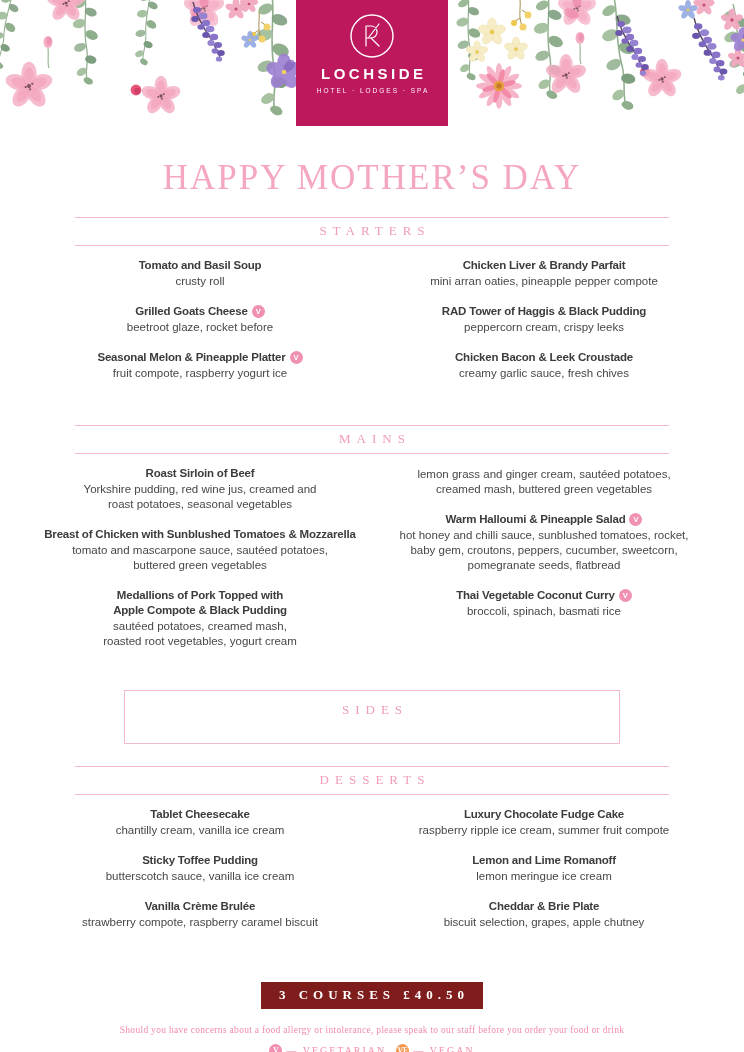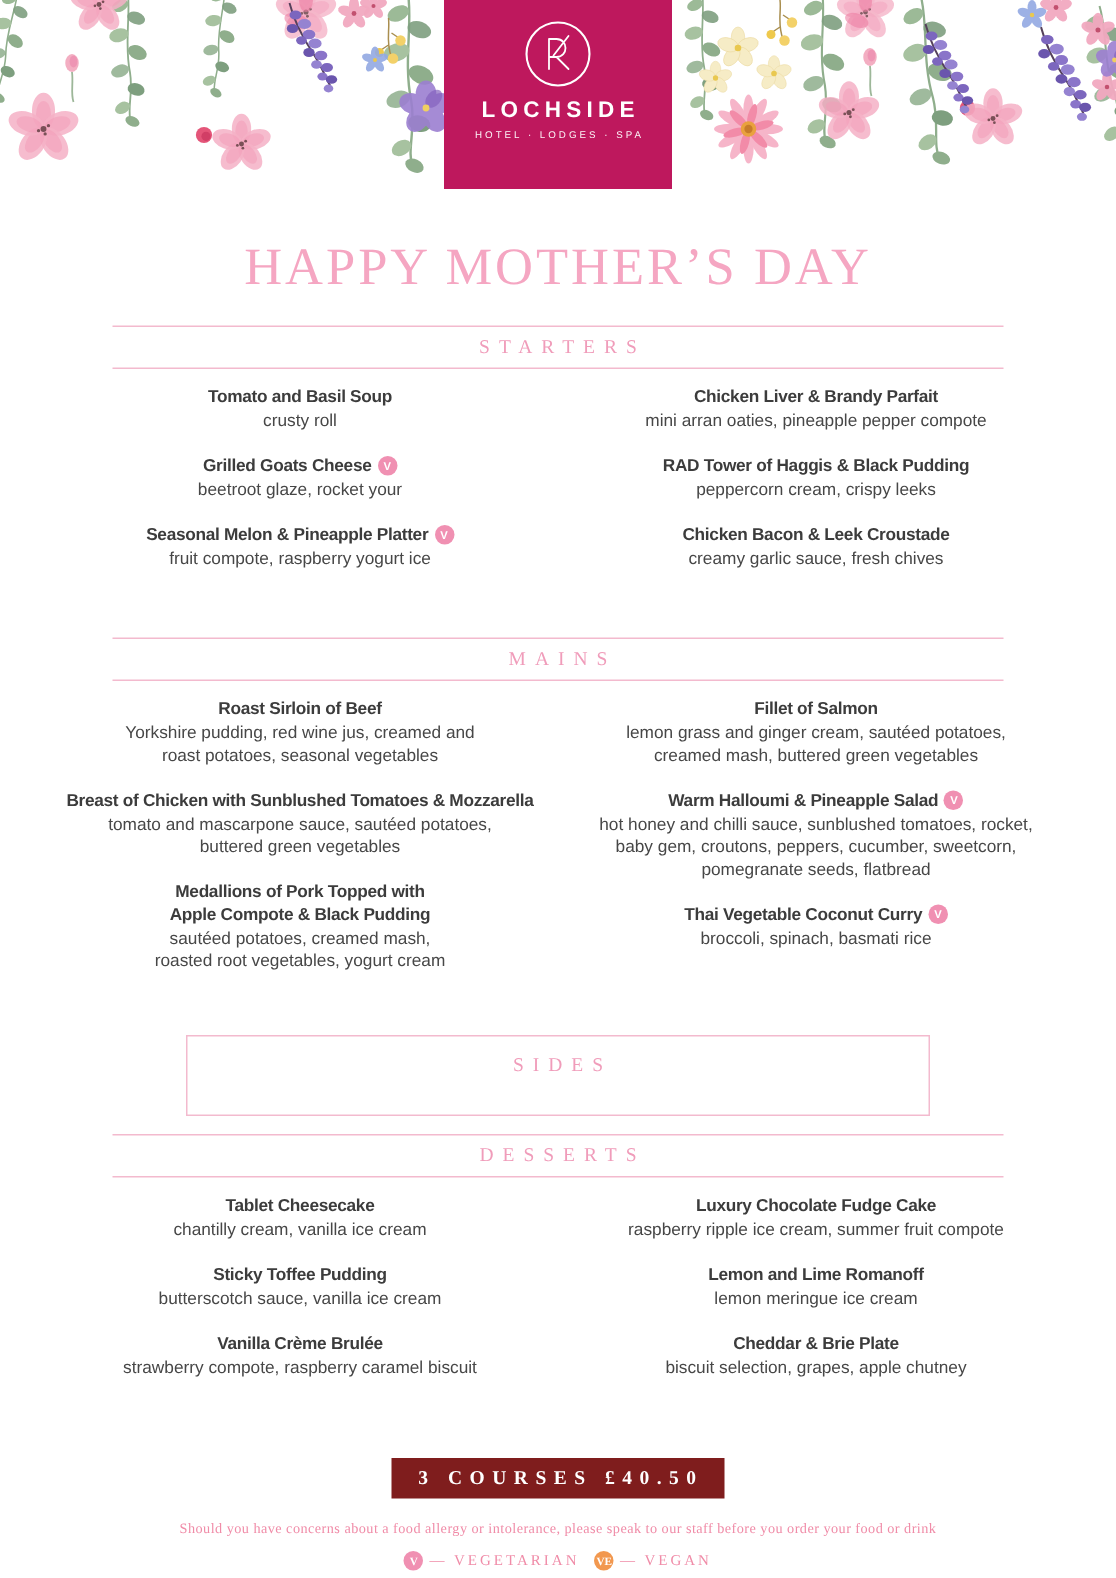--- a/index.html
+++ b/index.html
@@ -26,21 +26,21 @@
                 position:relative; z-index:3; }
 
   
   .section-header { width:594px; margin:0 auto; border-top:1px solid #F3BACE;
                     border-bottom:1px solid #F3BACE; text-align:center; }
   .section-header .label { display:inline-block; padding:5px 0 6px;
       font-family:"Liberation Serif", serif; font-size:13px; color:#F09CBA;
       letter-spacing:6px; padding-left:6px; }
   .sh-starters { margin-top:19px; }
   .sh-mains    { margin-top:29px; }
-  .sh-desserts { margin-top:12px; }
+  .sh-desserts { margin-top:22px; }
 
   
   .menu-cols { display:flex; width:688px; margin:12px auto 0; }
   .menu-col { width:344px; display:flex; flex-direction:column; align-items:center; }
   .menu-item { text-align:center; margin-bottom:15px; }
   .item-name { font-weight:bold; font-size:11.5px; letter-spacing:-0.2px; color:#3C3C3C;
                line-height:15px; white-space:pre-line; }
   .item-desc { font-size:11.5px; color:#474747; line-height:15px; white-space:pre-line;
                margin-top:1px; }
   .badge { display:inline-block; width:13px; height:13px; border-radius:50%;
@@ -275,21 +275,21 @@
     <span class="label">STARTERS</span>
   </div>
   <div class="menu-cols">
     <div class="menu-col">
         <div class="menu-item">
     <div class="item-name"><span>Tomato and Basil Soup</span></div>
     <div class="item-desc">crusty roll</div>
   </div>
         <div class="menu-item">
     <div class="item-name"><span>Grilled Goats Cheese</span><span class="badge">V</span></div>
-    <div class="item-desc">beetroot glaze, rocket your</div>
+    <div class="item-desc">beetroot glaze, rocket before</div>
   </div>
         <div class="menu-item">
     <div class="item-name"><span>Seasonal Melon &amp; Pineapple Platter</span><span class="badge">V</span></div>
     <div class="item-desc">fruit compote, raspberry yogurt ice</div>
   </div>
       </div>
     <div class="menu-col">
         <div class="menu-item">
     <div class="item-name"><span>Chicken Liver &amp; Brandy Parfait</span></div>
     <div class="item-desc">mini arran oaties, pineapple pepper compote</div>
@@ -322,21 +322,20 @@
   </div>
         <div class="menu-item">
     <div class="item-name"><span>Medallions of Pork Topped with
 Apple Compote &amp; Black Pudding</span></div>
     <div class="item-desc">sautéed potatoes, creamed mash,
 roasted root vegetables, yogurt cream</div>
   </div>
       </div>
     <div class="menu-col">
         <div class="menu-item">
-    <div class="item-name"><span>Fillet of Salmon</span></div>
     <div class="item-desc">lemon grass and ginger cream, sautéed potatoes,
 creamed mash, buttered green vegetables</div>
   </div>
         <div class="menu-item">
     <div class="item-name"><span>Warm Halloumi &amp; Pineapple Salad</span><span class="badge">V</span></div>
     <div class="item-desc">hot honey and chilli sauce, sunblushed tomatoes, rocket,
 baby gem, croutons, peppers, cucumber, sweetcorn,
 pomegranate seeds, flatbread</div>
   </div>
         <div class="menu-item">

